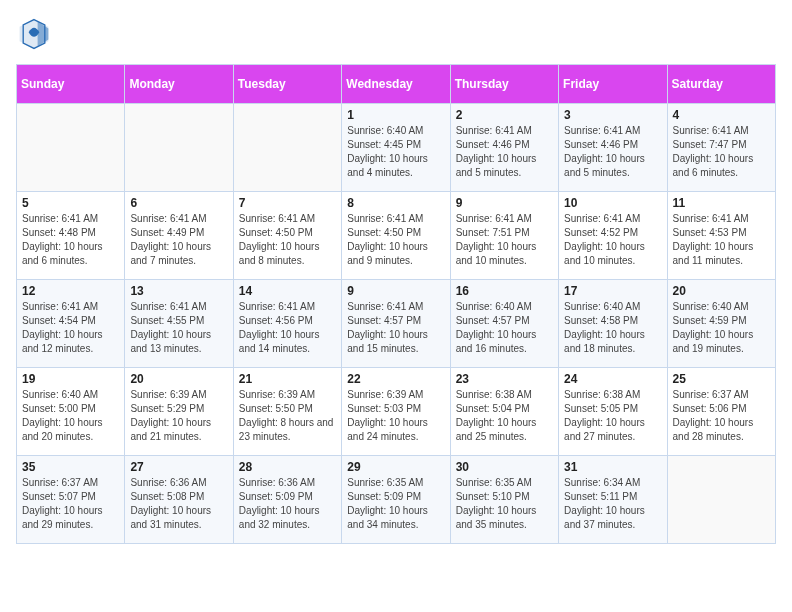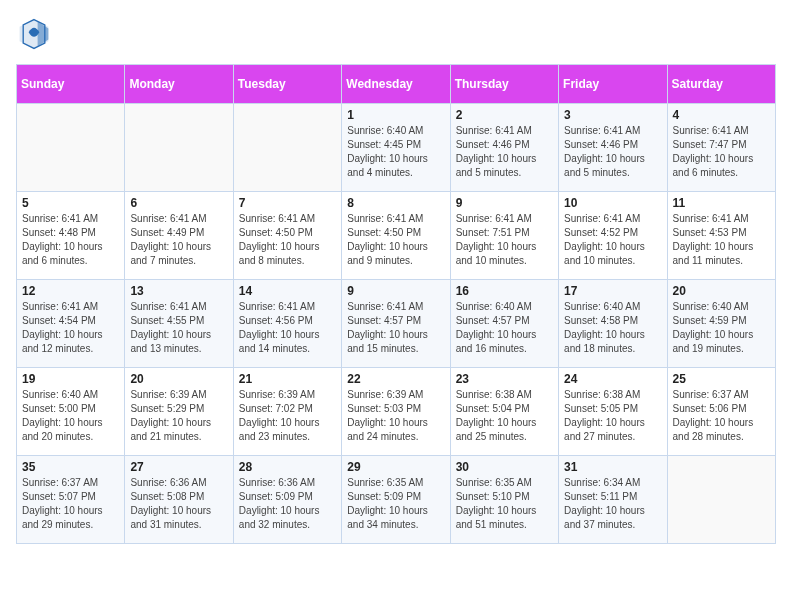--- a/index.html
+++ b/index.html
@@ -250,22 +250,22 @@
         </td>
         <td>
           <div class="day-num">20</div>
         <div class="day-detail">Sunrise: 6:39 AM</div>
         <div class="day-detail">Sunset: 5:29 PM</div>
         <div class="day-detail">Daylight: 10 hours and 21 minutes.</div>
         </td>
         <td>
           <div class="day-num">21</div>
         <div class="day-detail">Sunrise: 6:39 AM</div>
-        <div class="day-detail">Sunset: 7:02 PM</div>
-        <div class="day-detail">Daylight: 10 hours and 23 minutes.</div>
+        <div class="day-detail">Sunset: 5:50 PM</div>
+        <div class="day-detail">Daylight: 8 hours and 23 minutes.</div>
         </td>
         <td>
           <div class="day-num">22</div>
         <div class="day-detail">Sunrise: 6:39 AM</div>
         <div class="day-detail">Sunset: 5:03 PM</div>
         <div class="day-detail">Daylight: 10 hours and 24 minutes.</div>
         </td>
         <td>
           <div class="day-num">23</div>
         <div class="day-detail">Sunrise: 6:38 AM</div>
@@ -307,21 +307,21 @@
         <td>
           <div class="day-num">29</div>
         <div class="day-detail">Sunrise: 6:35 AM</div>
         <div class="day-detail">Sunset: 5:09 PM</div>
         <div class="day-detail">Daylight: 10 hours and 34 minutes.</div>
         </td>
         <td>
           <div class="day-num">30</div>
         <div class="day-detail">Sunrise: 6:35 AM</div>
         <div class="day-detail">Sunset: 5:10 PM</div>
-        <div class="day-detail">Daylight: 10 hours and 51 minutes.</div>
+        <div class="day-detail">Daylight: 10 hours and 35 minutes.</div>
         </td>
         <td>
           <div class="day-num">31</div>
         <div class="day-detail">Sunrise: 6:34 AM</div>
         <div class="day-detail">Sunset: 5:11 PM</div>
         <div class="day-detail">Daylight: 10 hours and 37 minutes.</div>
         </td>
         <td class="empty-cell"></td>
       </tr>
     </tbody>

